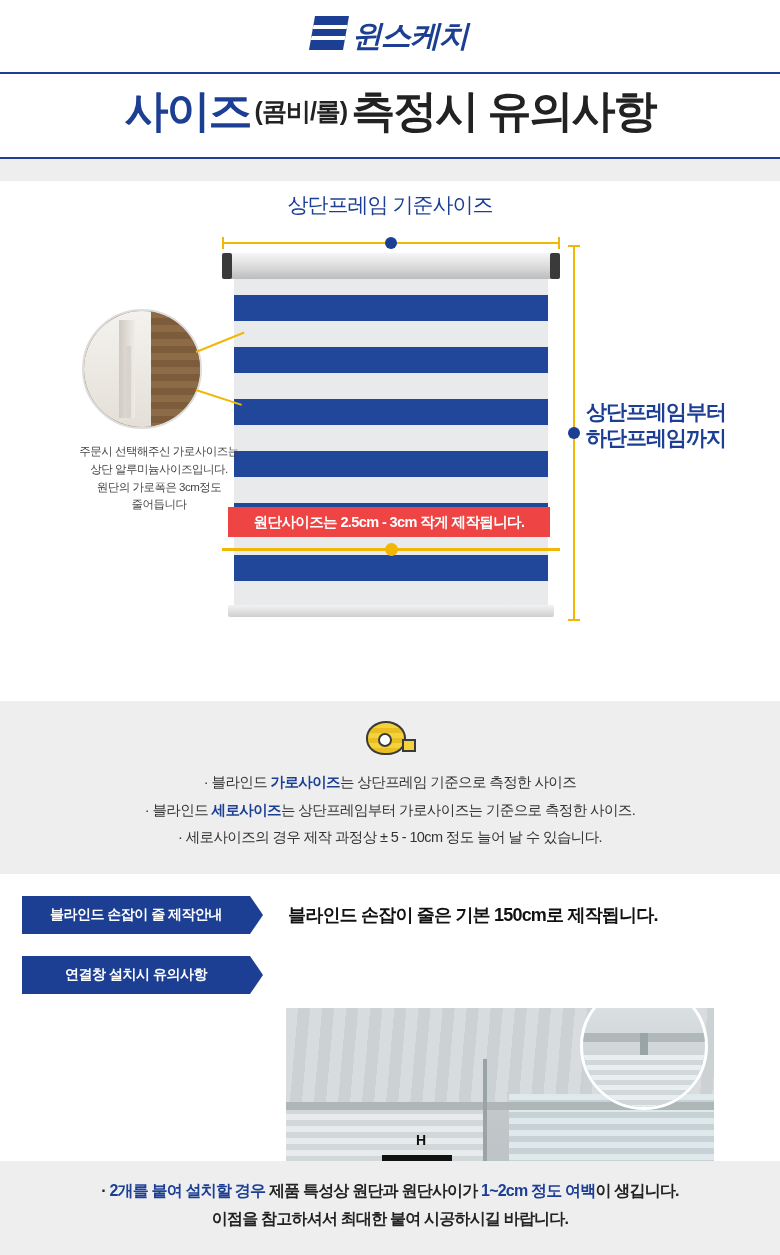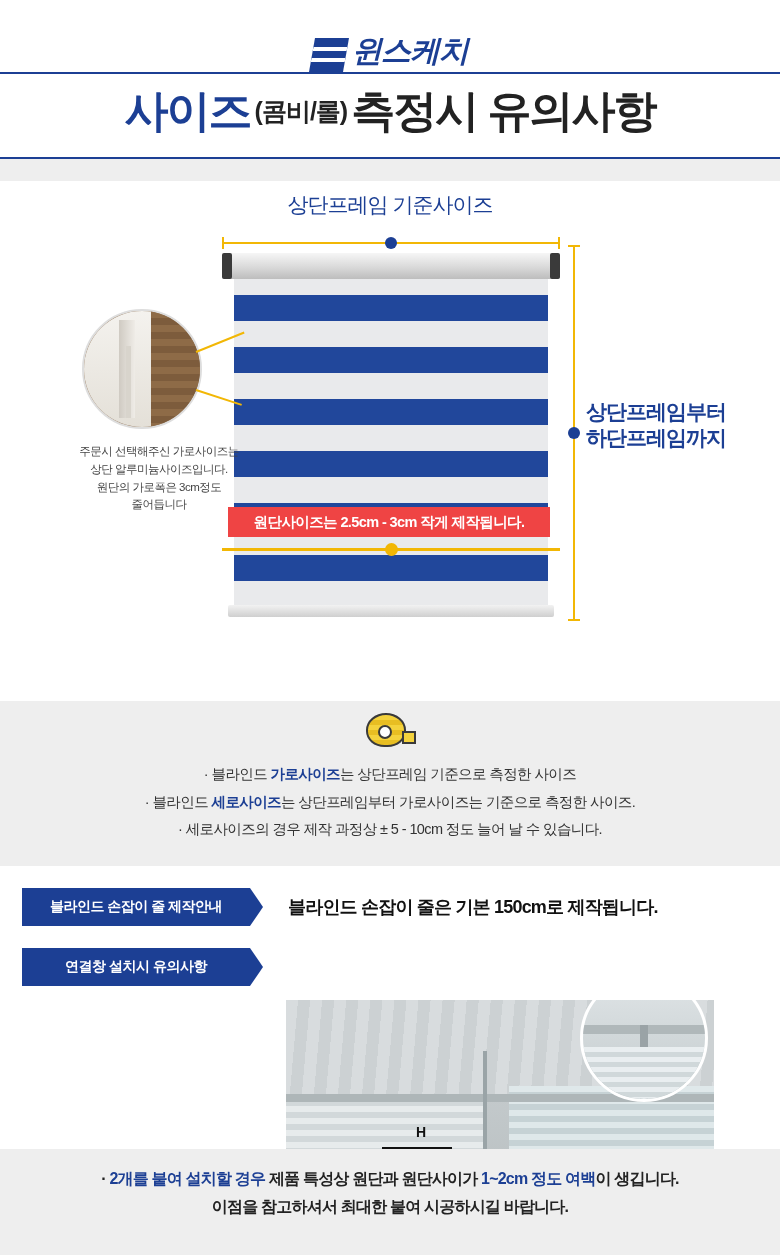--- a/index.html
+++ b/index.html
@@ -13,21 +13,21 @@
   }
 
   
   .header {
     width: 780px;
     background: #ffffff;
     padding-top: 16px;
     position: relative;
   }
   .logo-row {
-    display: flex; justify-content: center; align-items: flex-end;
+    display: flex; justify-content: center; align-items: flex-start;
     height: 56px;
   }
   .logo-mark {
     width: 34px; height: 34px;
     background: #1c3f94;
     transform: skewX(-10deg);
     margin-right: 6px;
     position: relative;
     overflow: hidden;
   }
@@ -203,21 +203,21 @@
   }
   .left-note {
     position: absolute; top: 262px; left: 54px; width: 210px;
     text-align: center;
     font-size: 11.5px; color: #444; line-height: 1.55; letter-spacing: -0.5px;
   }
 
   
   .info-block {
     width: 780px; background: #eeeeee;
-    padding: 10px 0 22px;
+    padding: 18px 0 22px;
     text-align: center;
     position: relative;
   }
   .tape-icon {
     width: 56px; height: 40px; margin: 0 auto 10px;
     position: relative;
   }
   .tape-body {
     position: absolute; left: 4px; top: 2px; width: 40px; height: 34px;
     border-radius: 50% 50% 46% 46%;
@@ -320,21 +320,21 @@
   }
   .photo-inset .slats {
     position: absolute; bottom: 0; left: 0; width: 100%; height: 42%;
     background: repeating-linear-gradient(
       to bottom, #e9eef0 0px, #e9eef0 5px, #d0d8da 5px, #d0d8da 10px);
   }
 
   
   .footer {
     width: 780px; background: #eeeeee;
-    padding: 16px 0 34px;
+    padding: 16px 0 22px;
     text-align: center;
     position: absolute; bottom: 0; left: 0;
   }
   .footer .fl {
     font-size: 16px; color: #222; font-weight: bold;
     line-height: 1.75; letter-spacing: -0.8px;
   }
   .footer .fl b { color: #1c3f94; }
 </style>
 </head>

